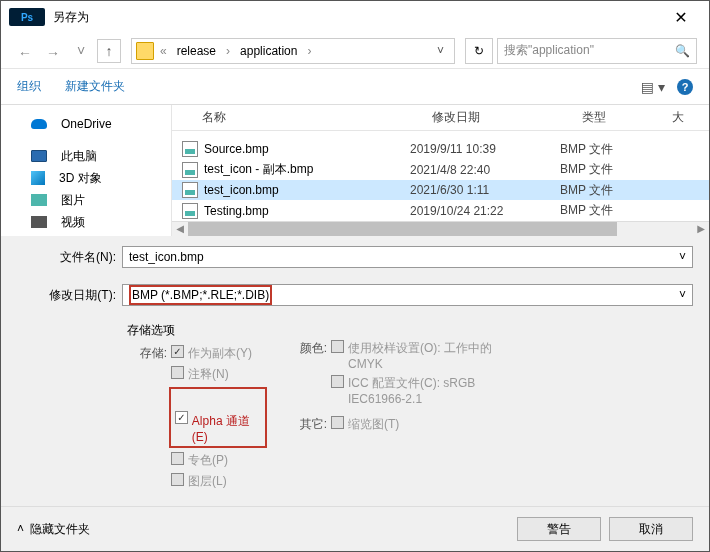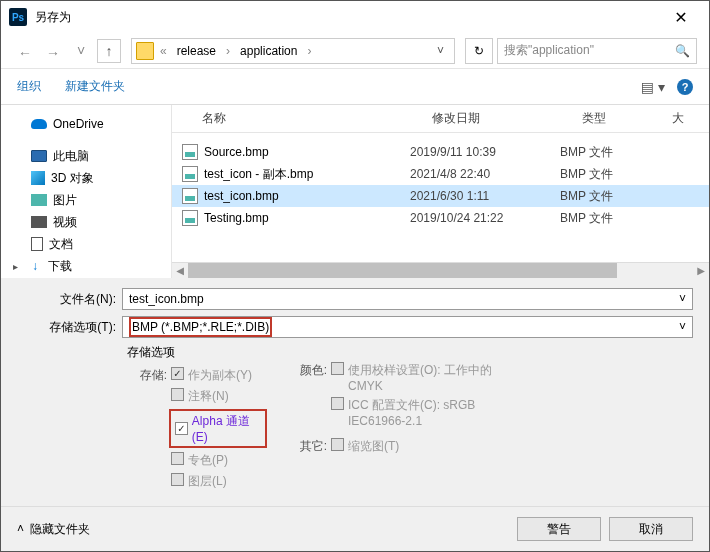--- a/index.html
+++ b/index.html
@@ -1,39 +1,39 @@
 <!DOCTYPE html>
 <html><head>
 <meta charset="utf-8">
 <style>
 * { box-sizing: border-box; margin: 0; padding: 0; font-family: "Microsoft YaHei", "Segoe UI", sans-serif; font-size: 12px; }
 body { background: #fff; width: 710px; height: 552px; border: 1px solid #555; display: flex; flex-direction: column; }
 .titlebar { height: 32px; display: flex; align-items: center; padding: 0 8px; }
-.titlebar .ps-icon { width: 18px; height: 18px; background: #001e36; color: #31a8ff; display: flex; align-items: center; justify-content: center; font-weight: bold; font-size: 10px; border-radius: 2px; }
+.titlebar .ps-icon { width: 36px; height: 18px; background: #001e36; color: #31a8ff; display: flex; align-items: center; justify-content: center; font-weight: bold; font-size: 10px; border-radius: 2px; }
 .titlebar .title { margin-left: 8px; flex: 1; }
 .titlebar .close { width: 40px; text-align: center; font-size: 16px; }
 .navbar { height: 36px; display: flex; align-items: center; padding: 0 12px; gap: 4px; border-bottom: 1px solid #e5e5e5; }
 .nav-btn { width: 24px; height: 24px; display: flex; align-items: center; justify-content: center; color: #888; font-size: 14px; }
 .nav-up { border: 1px solid #ccc; color: #555; }
 .breadcrumb { flex: 1; height: 26px; border: 1px solid #ccc; display: flex; align-items: center; padding: 0 4px; gap: 2px; margin: 0 6px; }
 .bc-folder { width: 18px; height: 18px; background: #ffd968; border: 1px solid #d4a000; border-radius: 1px; }
 .bc-sep { color: #888; padding: 0 4px; }
 .bc-item { padding: 2px 4px; }
 .bc-drop { margin-left: auto; color: #555; padding: 0 6px; }
 .refresh-btn { width: 28px; height: 26px; border: 1px solid #ccc; display: flex; align-items: center; justify-content: center; }
 .search-box { width: 200px; height: 26px; border: 1px solid #ccc; display: flex; align-items: center; padding: 0 6px; color: #888; }
 .search-box .mag { margin-left: auto; color: #555; }
 .toolbar { height: 36px; display: flex; align-items: center; padding: 0 16px; gap: 24px; border-bottom: 1px solid #ddd; }
 .tb-link { color: #1a6fb5; }
 .tb-right { margin-left: auto; display: flex; align-items: center; gap: 12px; }
 .tb-icon { color: #555; font-size: 14px; }
 .help-icon { width: 16px; height: 16px; border-radius: 50%; background: #1a6fb5; color: #fff; display: flex; align-items: center; justify-content: center; font-size: 11px; font-weight: bold; }
 .explorer { flex: 1; display: flex; min-height: 0; }
 .sidebar { width: 170px; padding: 8px 0; overflow: hidden; }
-.side-item { display: flex; align-items: center; height: 22px; padding-left: 30px; gap: 6px; }
+.side-item { display: flex; align-items: center; height: 22px; padding-left: 30px; gap: 14px; }
 .side-cloud { width: 16px; height: 10px; background: #0078d4; border-radius: 6px 6px 3px 3px; position: relative; }
 .side-pc { width: 16px; height: 12px; background: #2b6cb0; border: 1px solid #1a4a7a; border-radius: 1px; }
 .side-3d { width: 14px; height: 14px; background: linear-gradient(135deg,#4fc3f7,#0277bd); }
 .side-video { width: 16px; height: 12px; background: #555; }
 .side-pic { width: 16px; height: 12px; background: #4db6ac; }
 .side-doc { width: 12px; height: 14px; background: #fff; border: 1px solid #555; }
 .side-dl { width: 14px; height: 14px; color: #0078d4; display: flex; align-items: center; justify-content: center; font-weight: bold; }
 .side-tri { color: #555; font-size: 10px; margin-left: -18px; margin-right: 4px; }
 .filepane { flex: 1; display: flex; flex-direction: column; border-left: 1px solid #e5e5e5; }
 .fp-header { display: flex; height: 28px; align-items: center; border-bottom: 1px solid #e5e5e5; padding-left: 30px; }
@@ -47,37 +47,37 @@
 .fp-icon { width: 16px; height: 16px; border: 1px solid #888; background: #fff; position: relative; margin-right: 6px; }
 .fp-icon::after { content: ""; position: absolute; bottom: 2px; left: 2px; right: 2px; height: 5px; background: #4db6ac; }
 .fp-cell.name { flex: 0 0 228px; display: flex; align-items: center; }
 .fp-cell.date { flex: 0 0 150px; color: #444; }
 .fp-cell.type { flex: 0 0 100px; color: #444; }
 .fp-scroll { height: 16px; border-top: 1px solid #ddd; background: #f0f0f0; display: flex; }
 .fp-scroll .arrow { width: 16px; display: flex; align-items: center; justify-content: center; color: #888; font-size: 10px; }
 .fp-scroll .track { flex: 1; }
 .fp-scroll .thumb { width: 85%; height: 100%; background: #c0c0c0; }
 .bottom { background: #f0f0f0; padding: 10px 16px 12px 16px; }
-.form-row { display: flex; align-items: center; margin-bottom: 6px; }
+.form-row { display: flex; align-items: center; margin-bottom: 16px; }
 .form-label { width: 105px; text-align: right; padding-right: 6px; }
 .form-input { flex: 1; height: 22px; border: 1px solid #999; background: #fff; padding: 0 6px; display: flex; align-items: center; }
 .form-input.combo { display: flex; justify-content: space-between; }
 .red-box { border: 2px solid #c0392b; padding: 1px; }
 .save-options { display: flex; margin-top: 6px; }
 .so-left { width: 250px; padding-left: 110px; }
 .so-right { flex: 1; padding-left: 20px; }
 .so-title { margin-bottom: 6px; }
 .so-row { display: flex; align-items: flex-start; margin-bottom: 4px; gap: 4px; }
 .so-label { width: 40px; text-align: right; color: #555; }
 .cb { width: 13px; height: 13px; border: 1px solid #888; background: #fff; display: inline-flex; align-items: center; justify-content: center; flex-shrink: 0; }
 .cb.checked::after { content: "✓"; font-size: 10px; color: #333; }
 .cb.disabled { background: #e0e0e0; }
 .cb-label { color: #555; }
 .cb-label.disabled { color: #999; }
-.cb-label.blue { color: #6d28d9; }
+.cb-label.blue { color: #b91c1c; margin-top: 22px; }
 .alpha-row { border: 2px solid #c0392b; padding: 2px 4px; display: inline-flex; align-items: center; gap: 4px; }
 .footer { display: flex; align-items: center; padding: 10px 16px; border-top: 1px solid #ddd; background: #f0f0f0; }
 .hide-folders { display: flex; align-items: center; gap: 6px; }
 .footer-btns { margin-left: auto; display: flex; gap: 8px; }
 .btn { width: 84px; height: 24px; border: 1px solid #aaa; background: #e8e8e8; display: flex; align-items: center; justify-content: center; }
 .btn.primary { border: 1px solid #0078d4; }
 </style>
 </head>
 <body>
 
@@ -203,21 +203,21 @@
 
 <div class="bottom">
   <div class="form-row">
     <div class="form-label">文件名(N):</div>
     <div class="form-input combo">
       <span>test_icon.bmp</span>
       <span>˅</span>
     </div>
   </div>
   <div class="form-row">
-    <div class="form-label">存储选项(T):</div>
+    <div class="form-label">修改日期(T):</div>
     <div class="form-input combo">
       <span class="red-box"><span>BMP (*.BMP;*.RLE;*.DIB)</span></span>
       <span>˅</span>
     </div>
   </div>
   <div class="save-options">
     <div class="so-left">
       <div class="so-title">存储选项</div>
       <div class="so-row">
           <span class="so-label">存储:</span>

